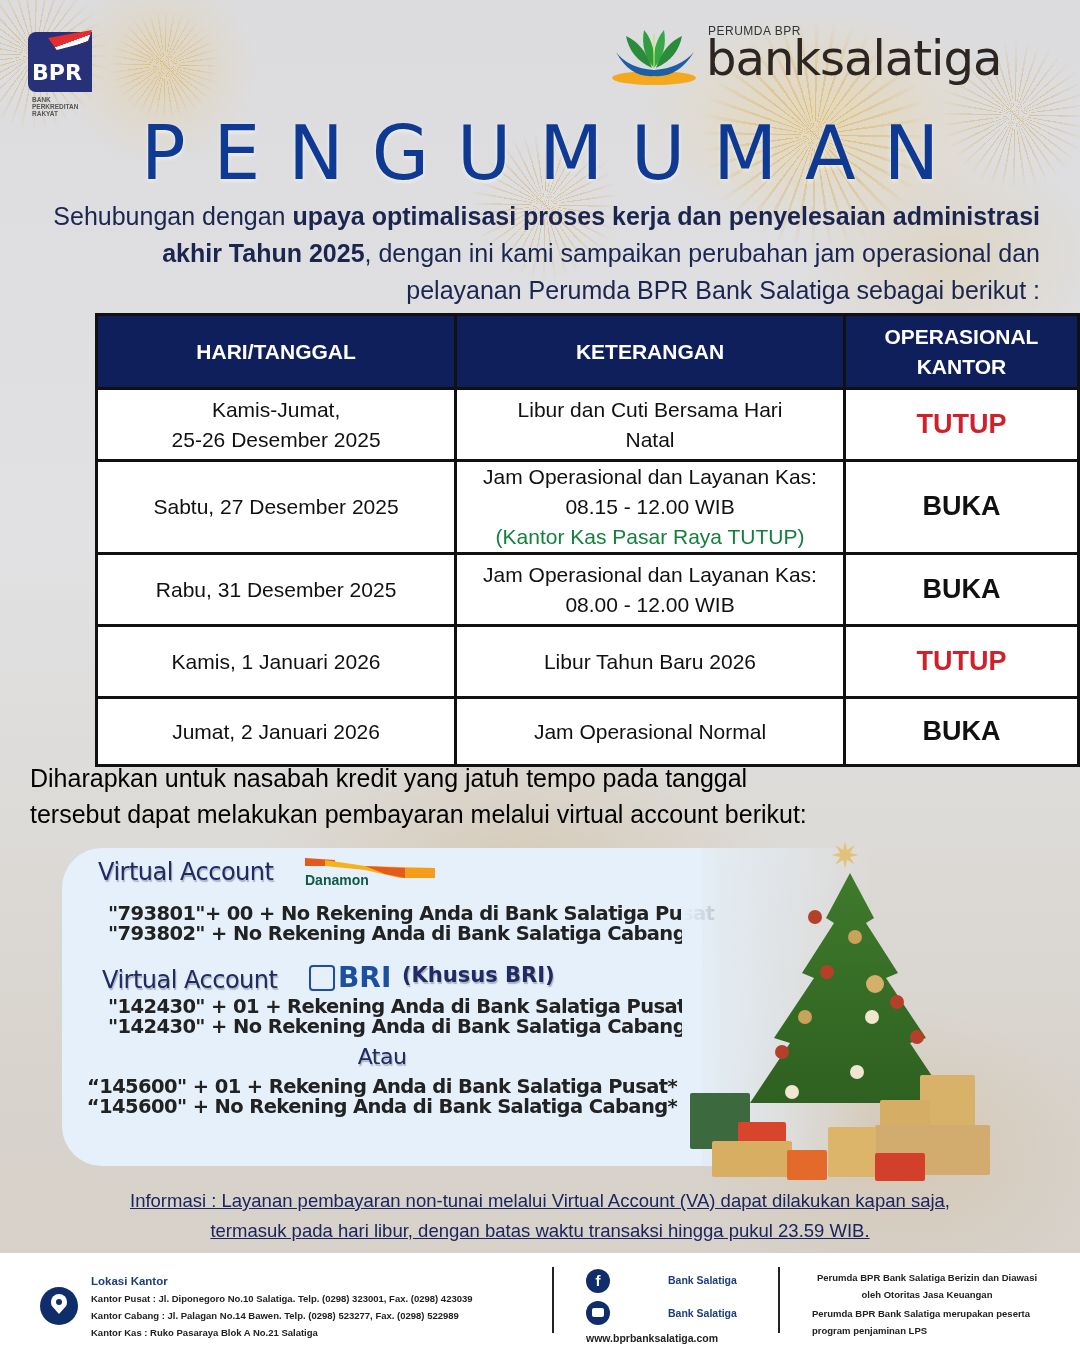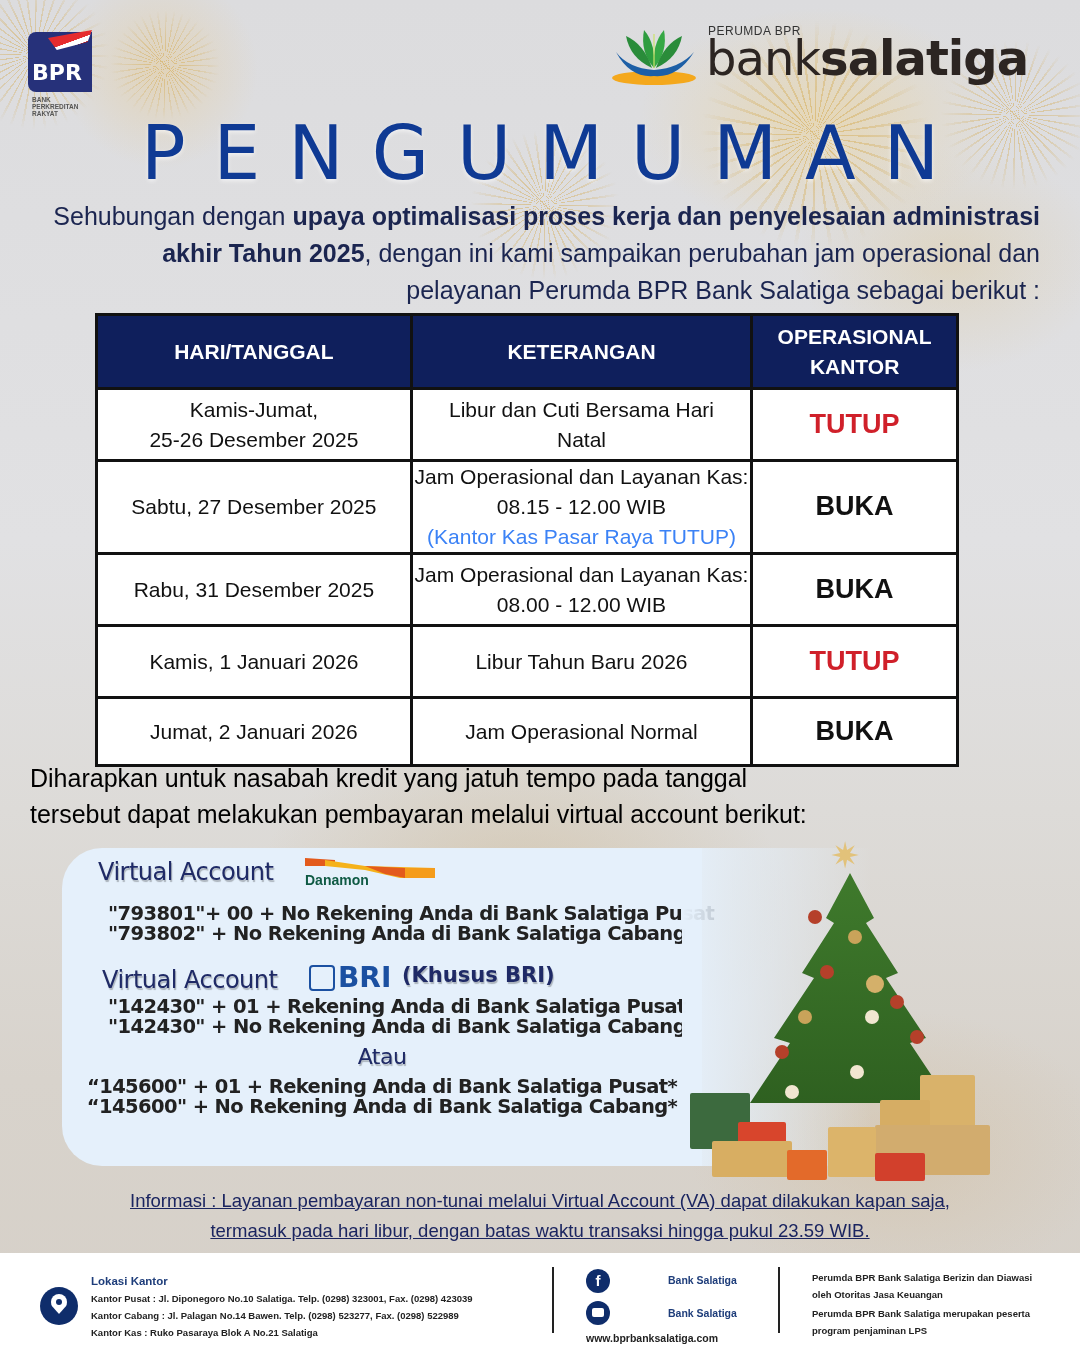--- a/index.html
+++ b/index.html
@@ -26,35 +26,35 @@
   .bpr-logo { position: absolute; left: 28px; top: 16px; width: 66px; height: 88px; }
   .bpr-box { position: absolute; left: 0; top: 16px; width: 64px; height: 60px; background: #26317a; border-radius: 8px 0 0 8px; }
   .bpr-flag { position: absolute; left: 20px; top: 14px; width: 44px; height: 20px; background: linear-gradient(160deg, #e52c2e 55%, #fff 56%, #fff 70%, #b61d22 71%); clip-path: polygon(0 40%, 100% 0, 90% 60%, 20% 100%); }
   .bpr-text { position: absolute; left: 4px; top: 44px; color: #fff; font-weight: 700; font-size: 22px; letter-spacing: 0px; font-family: "DejaVu Sans", sans-serif; }
   .bpr-sub { position: absolute; left: 4px; top: 80px; font-size: 6.5px; line-height: 7px; color: #555; font-weight: 700; width: 60px; }
 
   .bs-logo { position: absolute; left: 610px; top: 20px; width: 440px; height: 70px; }
   .lotus { position: absolute; left: 0; top: 2px; width: 92px; height: 64px; }
   .bs-pre { position: absolute; left: 98px; top: 4px; font-size: 12px; color: #333; letter-spacing: 0.5px; }
   .bs-name { position: absolute; left: 96px; top: 14px; font-size: 48px; color: #2c2522; line-height: 1; letter-spacing: -1px; font-family: "DejaVu Sans", sans-serif; }
-  .bs-name b { font-weight: 700; margin-top: 11px; }
+  .bs-name b { font-weight: 400; margin-top: 11px; }
 
   .title { position: absolute; left: 0; width: 1080px; top: 110px; text-align: center; font-size: 74px; color: #0f3a94; letter-spacing: 28px; padding-left: 28px; font-weight: 400; font-family: "DejaVu Sans", sans-serif; text-shadow: 0 2px 4px rgba(255,255,255,0.6); }
 
   .intro { position: absolute; left: 40px; width: 1000px; top: 198px; text-align: right; font-size: 25px; line-height: 37px; color: #1b2550; font-family: "Liberation Sans", sans-serif; }
   .intro b { font-weight: 700; }
 
   
-  .sched { position: absolute; left: 95px; top: 313px; width: 864px; border-collapse: collapse; background: #fff; }
+  .sched { position: absolute; left: 95px; top: 313px; width: 985px; border-collapse: collapse; background: #fff; }
   .sched th, .sched td { border: 3px solid #111; text-align: center; vertical-align: middle; }
   .sched th { background: #0f1f5c; color: #fff; font-weight: 700; font-size: 21px; height: 74px; line-height: 30px; }
   .sched td { font-size: 21px; color: #111; line-height: 30px; }
   .c1 { width: 316px; } .c2 { width: 342px; } .c3 { width: 206px; }
   .ket-small { font-size: 17.5px; line-height: 27px; }
-  .note-red { color: #3b82f6; }
+  .note-red { color: #15803d; }
   .status { font-weight: 700; font-size: 27px; }
   .status.closed { color: #d0202a; }
   .status.open { color: #111; }
 
   .payline { position: absolute; left: 30px; width: 1020px; top: 760px; text-align: left; font-size: 25px; line-height: 36px; color: #000000; }
 
   
   .va-box { position: absolute; left: 62px; top: 848px; width: 640px; height: 318px; background: #e5f0fb; border-radius: 40px 0 0 40px; }
   .va-box:after { content: ""; position: absolute; right: -170px; top: 0; width: 190px; height: 318px; background: linear-gradient(90deg, #e5f0fb, rgba(229,240,251,0)); }
   .va-head { position: absolute; font-weight: 400; font-size: 24px; color: #1f2a66; text-shadow: 1px 2px 1px rgba(0,0,0,0.25); font-family: "DejaVu Sans", sans-serif; letter-spacing: -0.5px; }
@@ -268,15 +268,15 @@
   <div class="vline" style="left:552px;"></div>
 
   <div class="soc-icon" style="left:586px;top:16px;">f</div>
   <div class="soc-label" style="left:620px;top:21px;">Bank Salatiga</div>
   <div class="soc-icon" style="left:586px;top:48px;"><span style="display:inline-block;width:12px;height:9px;background:#fff;border-radius:2px;vertical-align:middle;margin-top:-3px;"></span></div>
   <div class="soc-label" style="left:620px;top:54px;">Bank Salatiga</div>
   <div class="web">www.bprbanksalatiga.com</div>
 
   <div class="vline" style="left:778px;"></div>
 
-  <div class="legal" style="top:16px;width:230px;">Perumda BPR Bank Salatiga Berizin dan Diawasi oleh Otoritas Jasa Keuangan</div>
+  <div class="legal" style="top:16px;width:230px;text-align:center;">Perumda BPR Bank Salatiga Berizin dan Diawasi oleh Otoritas Jasa Keuangan</div>
   <div class="legal" style="top:52px;width:230px;">Perumda BPR Bank Salatiga merupakan peserta program penjaminan LPS</div>
 </div>
 
 </body></html>

